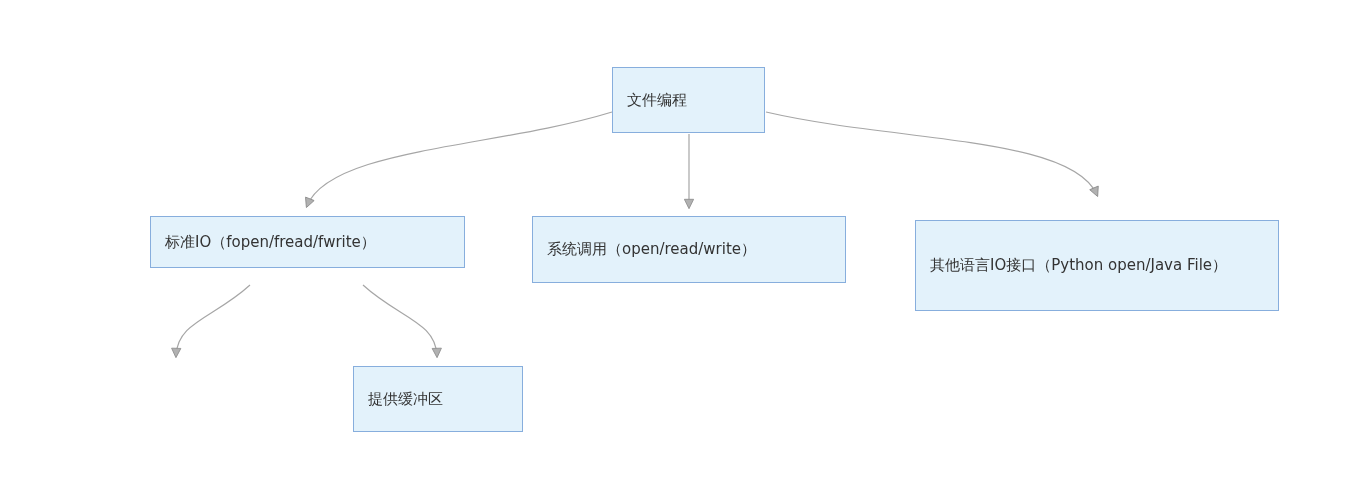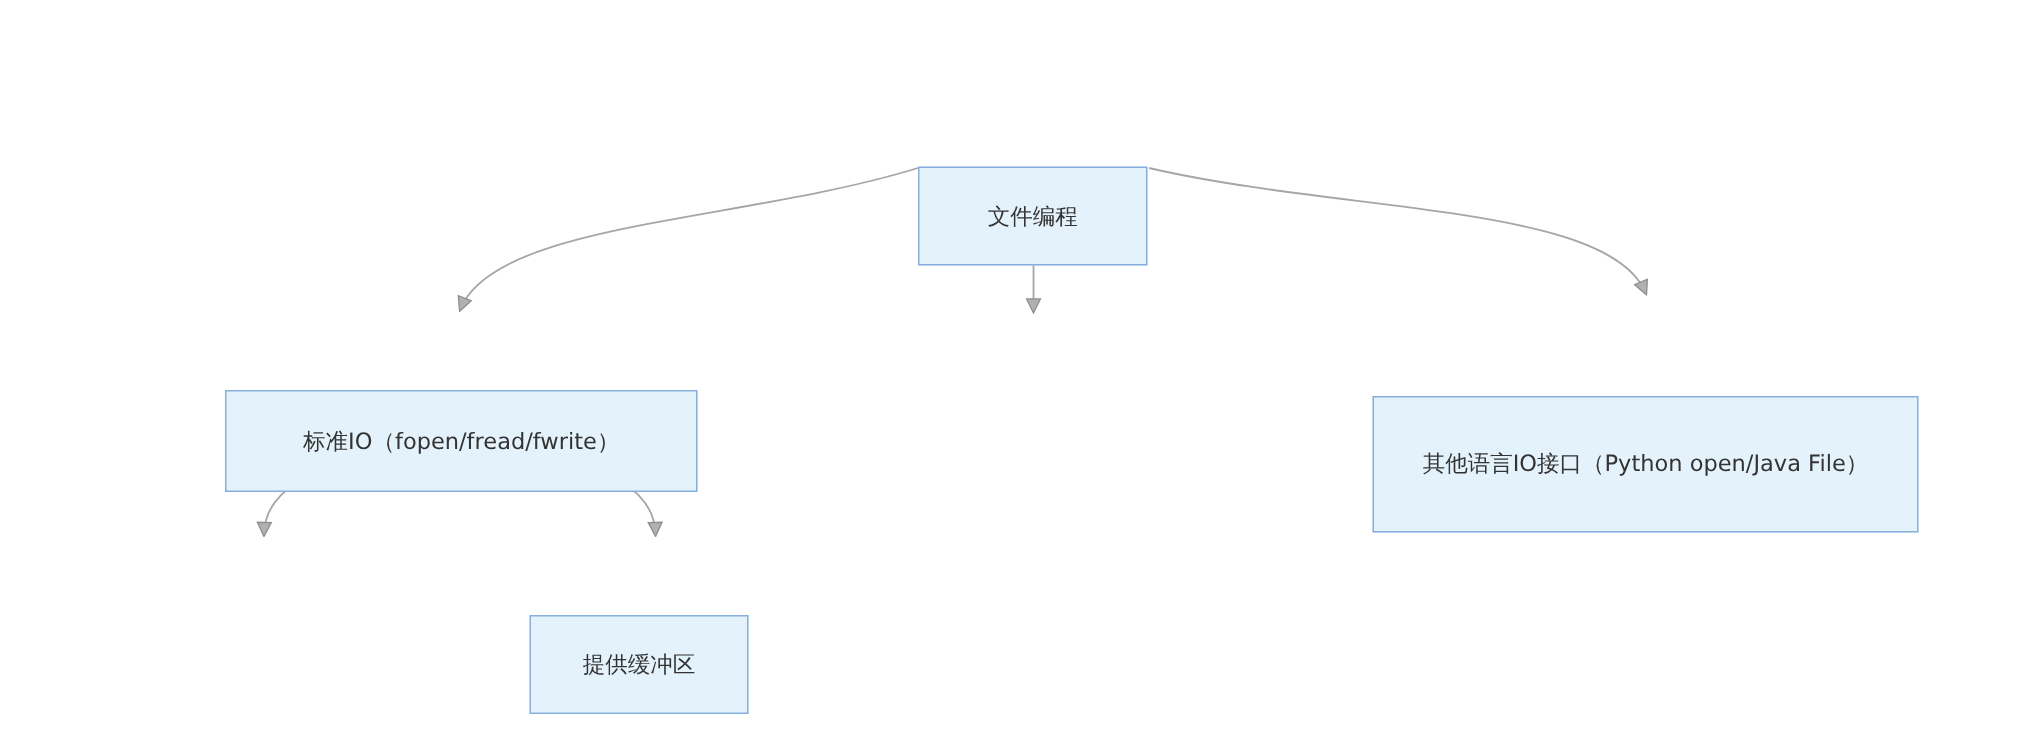--- a/index.html
+++ b/index.html
@@ -26,31 +26,30 @@
   .node {
     position: absolute;
     box-sizing: border-box;
     background: #e3f2fb;
     border: 1.5px solid #87aedd;
     color: #333333;
     font-size: 15px;
     line-height: 1.5;
     display: flex;
     align-items: center;
-    justify-content: center;
+    justify-content: flex-start;
     text-align: center;
     padding: 4px 14px;
-    margin-top: 44px;
   }
   .node-root        { left: 612px; top: 67px;  width: 153px; height: 66px; }
-  .node-std-io      { left: 150px; top: 216px; width: 315px; height: 68px; }
+  .node-std-io      { left: 150px; top: 216px; width: 315px; height: 52px; }
   .node-syscall     { left: 532px; top: 216px; width: 314px; height: 67px; }
   .node-other-lang  { left: 915px; top: 220px; width: 364px; height: 91px; }
   .node-wrap-syscall{ left: 67px;  top: 366px; width: 219px; height: 66px; }
-  .node-buffer      { left: 353px; top: 366px; width: 146px; height: 66px; }
+  .node-buffer      { left: 353px; top: 366px; width: 170px; height: 66px; }
 </style>
 </head>
 <body>
 
 <div class="canvas">
 
   <svg class="edges" width="1345" height="500" viewBox="0 0 1345 500" xmlns="http://www.w3.org/2000/svg">
     <defs>
       <marker id="arrowhead" markerWidth="11" markerHeight="11" viewBox="0 0 10 10" refX="8" refY="5" orient="auto" markerUnits="userSpaceOnUse">
         <path d="M1,0.8 L9.5,5 L1,9.2 Z" fill="#b1b1b1" stroke="#8f8f8f" stroke-width="0.8"></path>
@@ -64,20 +63,23 @@
   </svg>
 
   <div class="node node-root">
     <span>文件编程</span>
   </div>
 
   <div class="node node-std-io">
     <span>标准IO（fopen/fread/fwrite）</span>
   </div>
 
+  <div class="node node-syscall">
+    <span>系统调用（open/read/write）</span>
+  </div>
 
   <div class="node node-other-lang">
     <span>其他语言IO接口（Python open/Java File）</span>
   </div>
 
 
   <div class="node node-buffer">
     <span>提供缓冲区</span>
   </div>
 

